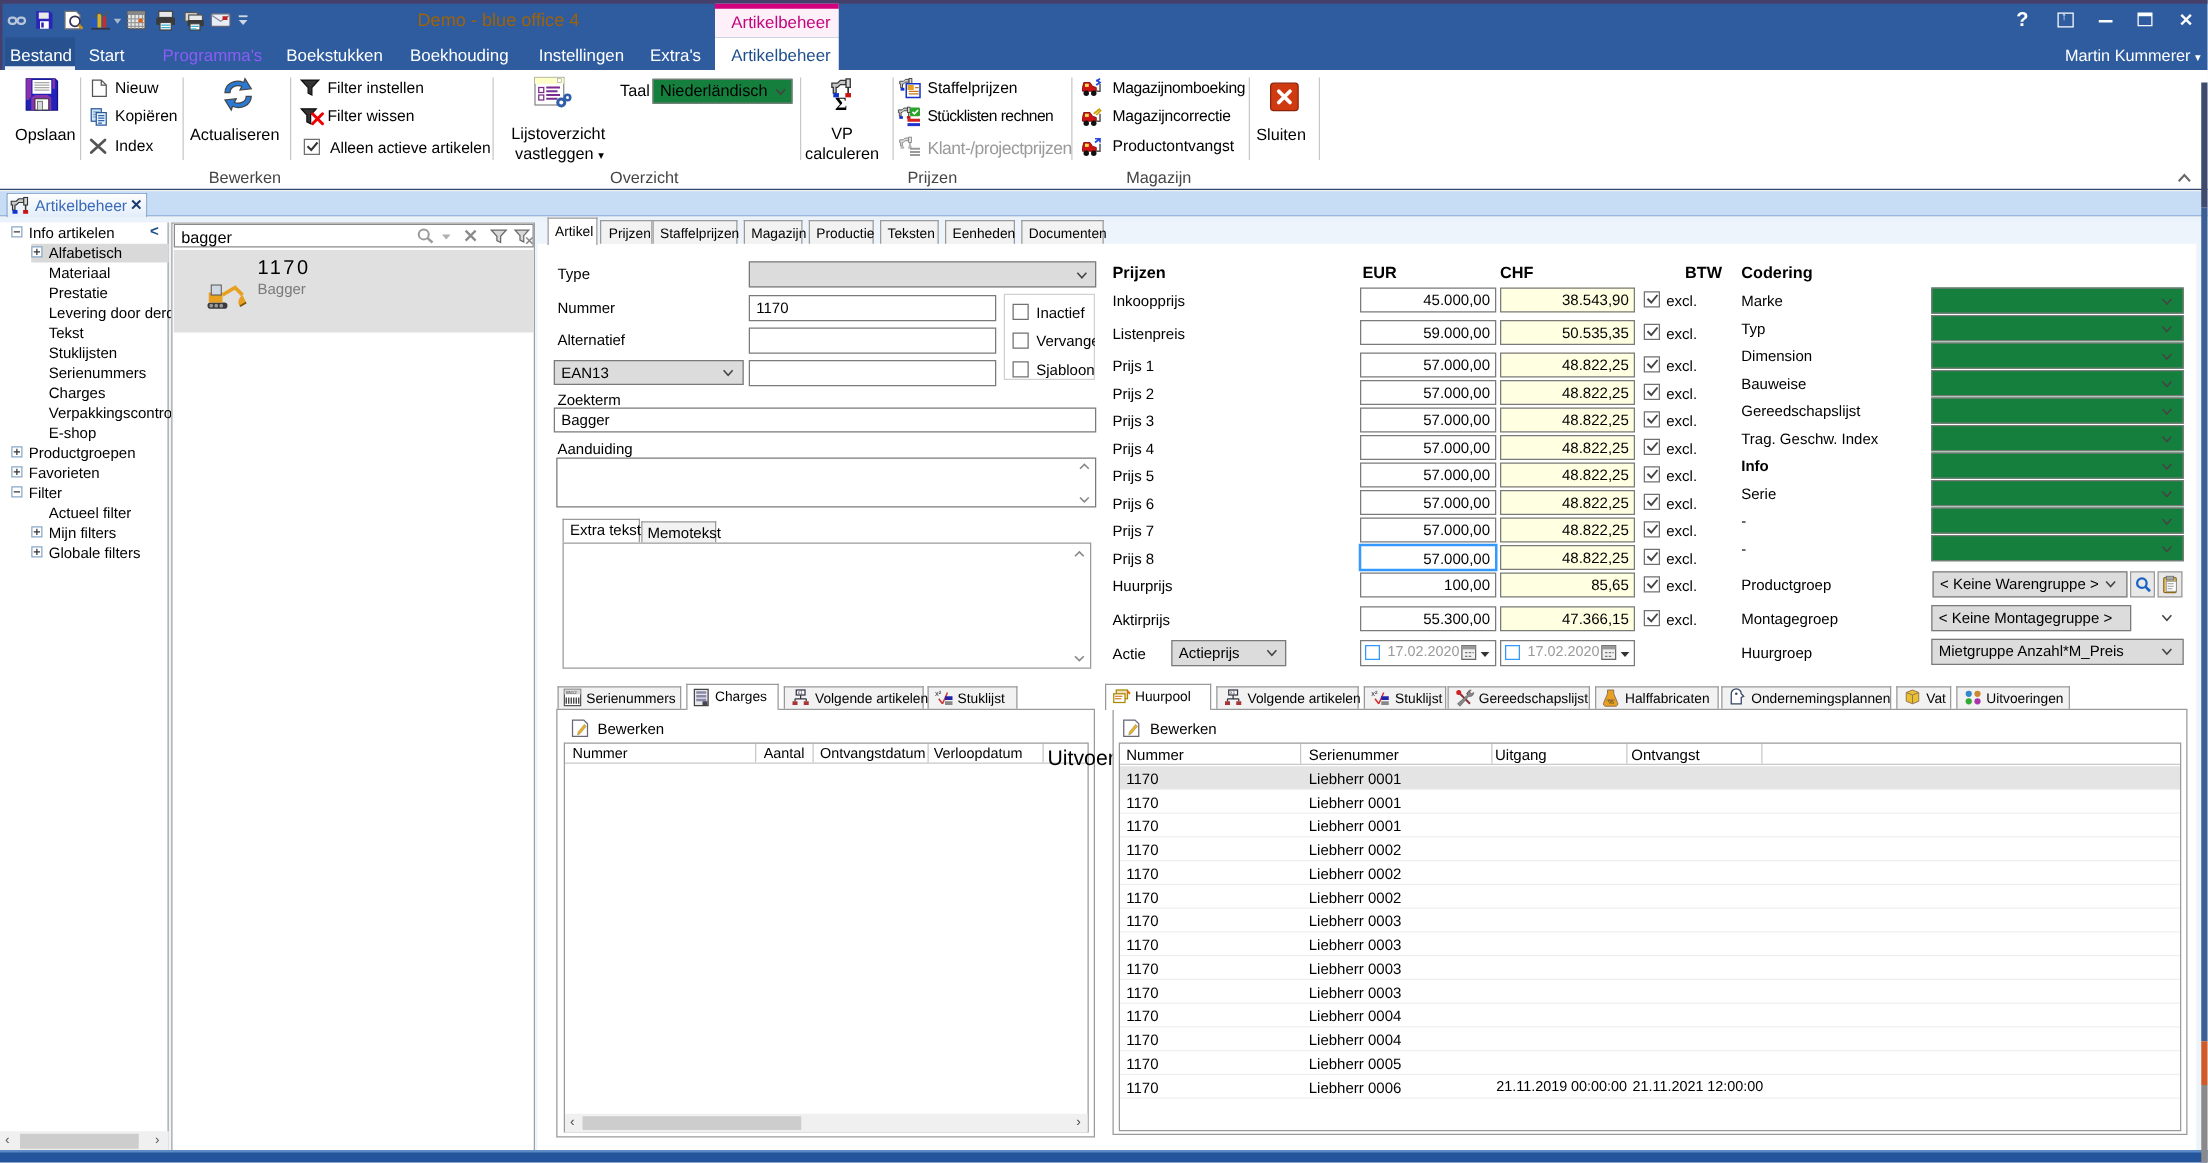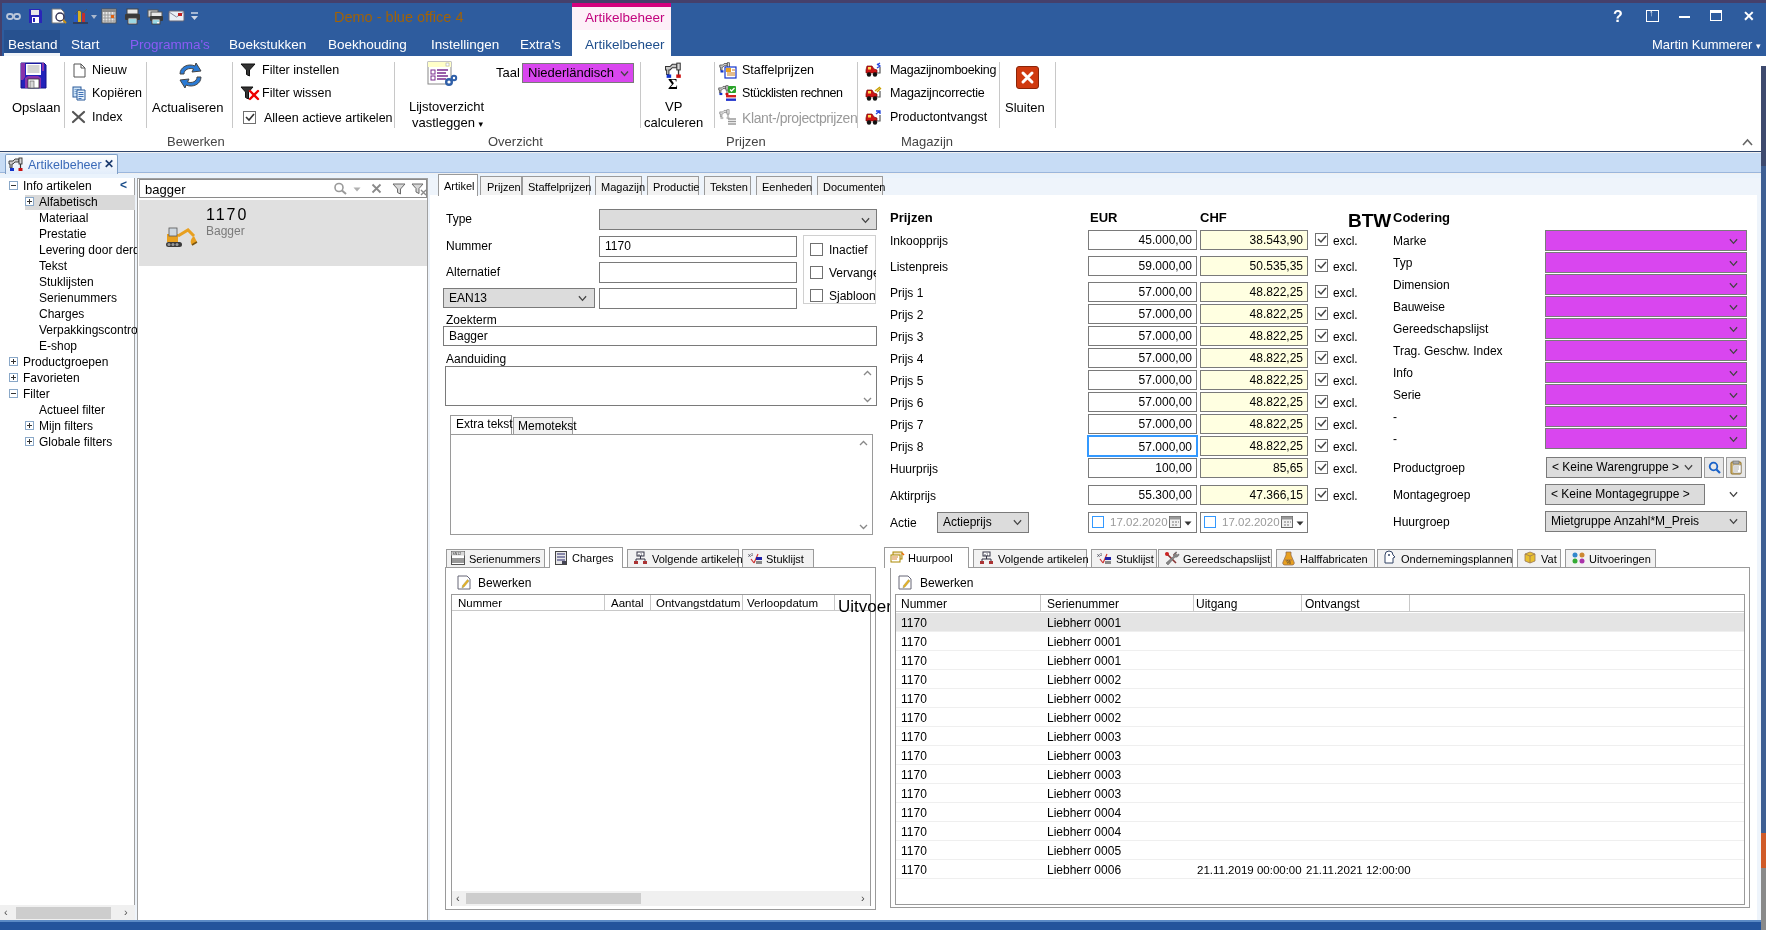--- a/index.html
+++ b/index.html
@@ -4,21 +4,21 @@
 <style>
   * { margin:0; padding:0; box-sizing:border-box; }
   html,body { width:1766px; height:930px; overflow:hidden; }
   body { font-family:"Liberation Sans", sans-serif; font-size:12px; color:#000; }
   #app { position:absolute; top:0; left:0; width:1766px; height:930px; background:#f0f0f0; }
   .abs { position:absolute; }
   .lbl { position:absolute; font-size:12px; color:#000; white-space:nowrap; }
   .inp { position:absolute; background:#fff; border:1px solid #7a7a7a; font-size:12px; }
   .inp-r { text-align:right; padding-right:4px; line-height:18px; }
   .chf { background:#ffffe1; }
-  .combo { position:absolute; border:1px solid #7a7a7a; background:#d946ef; font-size:12px; line-height:19px; padding-left:5px; white-space:nowrap; overflow:hidden;}
+  .combo { position:absolute; border:1px solid #7a7a7a; background:#15803d; font-size:12px; line-height:19px; padding-left:5px; white-space:nowrap; overflow:hidden;}
   .gray { background:#dcdcdc; }
   .chev { position:absolute; width:9px; height:9px; }
   .cb { position:absolute; width:13px; height:13px; background:#fff; border:1px solid #707070; }
   svg { position:absolute; overflow:visible; }
 </style>
 </head>
 <body>
 <div id="app">
 
   <div class="abs" style="left:0;top:0;width:1766px;height:56px;background:#2e5c9e;border-top:3px solid #45406b;"></div>
@@ -456,21 +456,21 @@
   <svg style="left:859px;top:440px;" width="9" height="7" viewBox="0 0 9 7">
       <path d="M1 5 L4.5 1.5 L8 5" fill="none" stroke="#888" stroke-width="1.3"></path>
     </svg>
   <svg style="left:859px;top:523px;" width="9" height="7" viewBox="0 0 9 7">
       <path d="M1 2 L4.5 5.5 L8 2" fill="none" stroke="#888" stroke-width="1.3"></path>
     </svg>
 
   <div class="lbl" style="left:890px;top:210px;font-weight:bold;font-size:13px;">Prijzen</div>
   <div class="lbl" style="left:1090px;top:210px;font-weight:bold;font-size:13px;">EUR</div>
   <div class="lbl" style="left:1200px;top:210px;font-weight:bold;font-size:13px;">CHF</div>
-  <div class="lbl" style="left:1319px;top:210px;font-weight:bold;font-size:19px;padding-left:29px;">BTW</div>
+  <div class="lbl" style="left:1319px;top:210px;font-weight:bold;font-size:13px;padding-left:29px;">BTW</div>
   <div class="lbl" style="left:890px;top:234px;text-align:center;">Inkoopprijs</div>
   <div class="inp inp-r" style="left:1088px;top:230px;width:109px;height:20px;">45.000,00</div>
   <div class="inp inp-r chf" style="left:1200px;top:230px;width:108px;height:20px;">38.543,90</div>
   <div class="cb" style="left:1315px;top:233px;"></div>
   <svg style="left:1317px;top:235px;" width="10" height="9" viewBox="0 0 10 9">
       <path d="M1 4 L4 7 L9 1" fill="none" stroke="#444" stroke-width="1.5"></path>
     </svg>
   <div class="lbl" style="left:1333px;top:234px;">excl.</div>
   <div class="lbl" style="left:890px;top:260px;">Listenpreis</div>
   <div class="inp inp-r" style="left:1088px;top:256px;width:109px;height:20px;">59.000,00</div>
@@ -612,21 +612,21 @@
   <div class="lbl" style="left:1393px;top:322px;">Gereedschapslijst</div>
   <div class="combo" style="left:1545px;top:318px;width:202px;height:21px;"></div>
   <svg class="chev" style="left:1729px;top:325px;" width="10" height="8" viewBox="0 0 10 8">
       <path d="M1 1.5 L5 6 L9 1.5" fill="none" stroke="#444" stroke-width="1.4"></path>
     </svg>
   <div class="lbl" style="left:1393px;top:344px;">Trag. Geschw. Index</div>
   <div class="combo" style="left:1545px;top:340px;width:202px;height:21px;"></div>
   <svg class="chev" style="left:1729px;top:347px;" width="10" height="8" viewBox="0 0 10 8">
       <path d="M1 1.5 L5 6 L9 1.5" fill="none" stroke="#444" stroke-width="1.4"></path>
     </svg>
-  <div class="lbl" style="left:1393px;top:366px;">Info</div>
+  <div class="lbl" style="left:1393px;top:366px;font-weight:bold;">Info</div>
   <div class="combo" style="left:1545px;top:362px;width:202px;height:21px;"></div>
   <svg class="chev" style="left:1729px;top:369px;" width="10" height="8" viewBox="0 0 10 8">
       <path d="M1 1.5 L5 6 L9 1.5" fill="none" stroke="#444" stroke-width="1.4"></path>
     </svg>
   <div class="lbl" style="left:1393px;top:388px;">Serie</div>
   <div class="combo" style="left:1545px;top:384px;width:202px;height:21px;"></div>
   <svg class="chev" style="left:1729px;top:391px;" width="10" height="8" viewBox="0 0 10 8">
       <path d="M1 1.5 L5 6 L9 1.5" fill="none" stroke="#444" stroke-width="1.4"></path>
     </svg>
   <div class="lbl" style="left:1393px;top:410px;">-</div>

